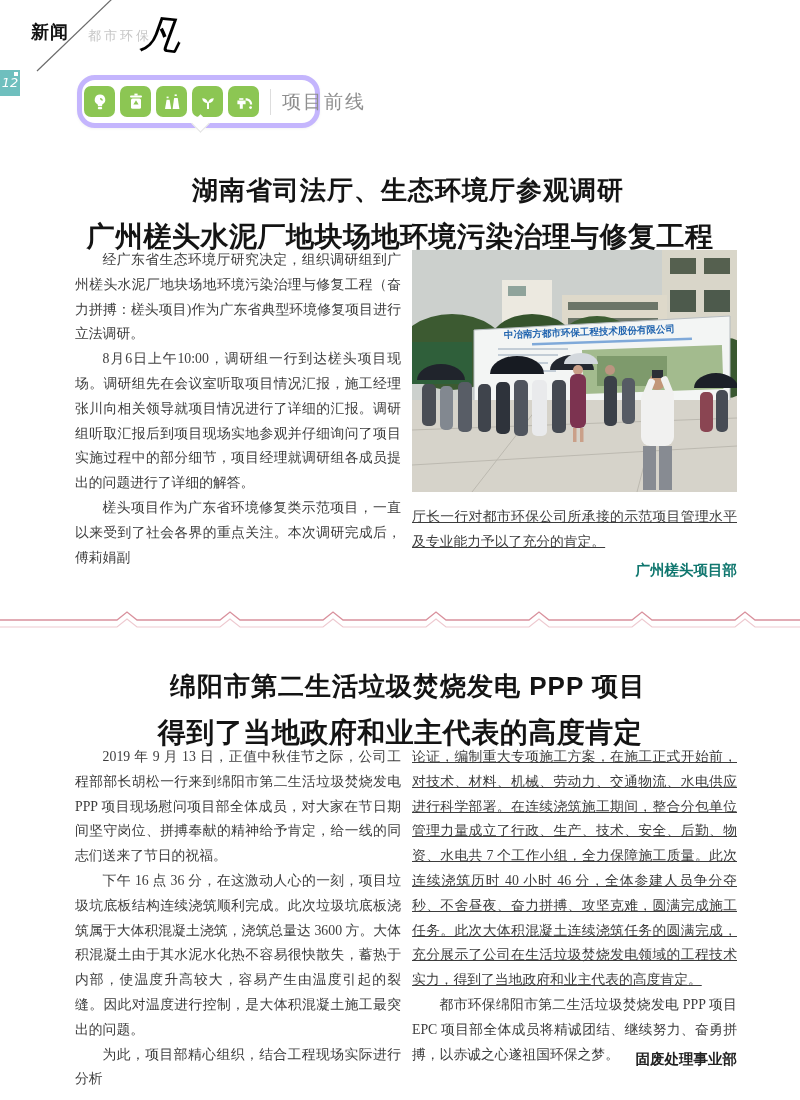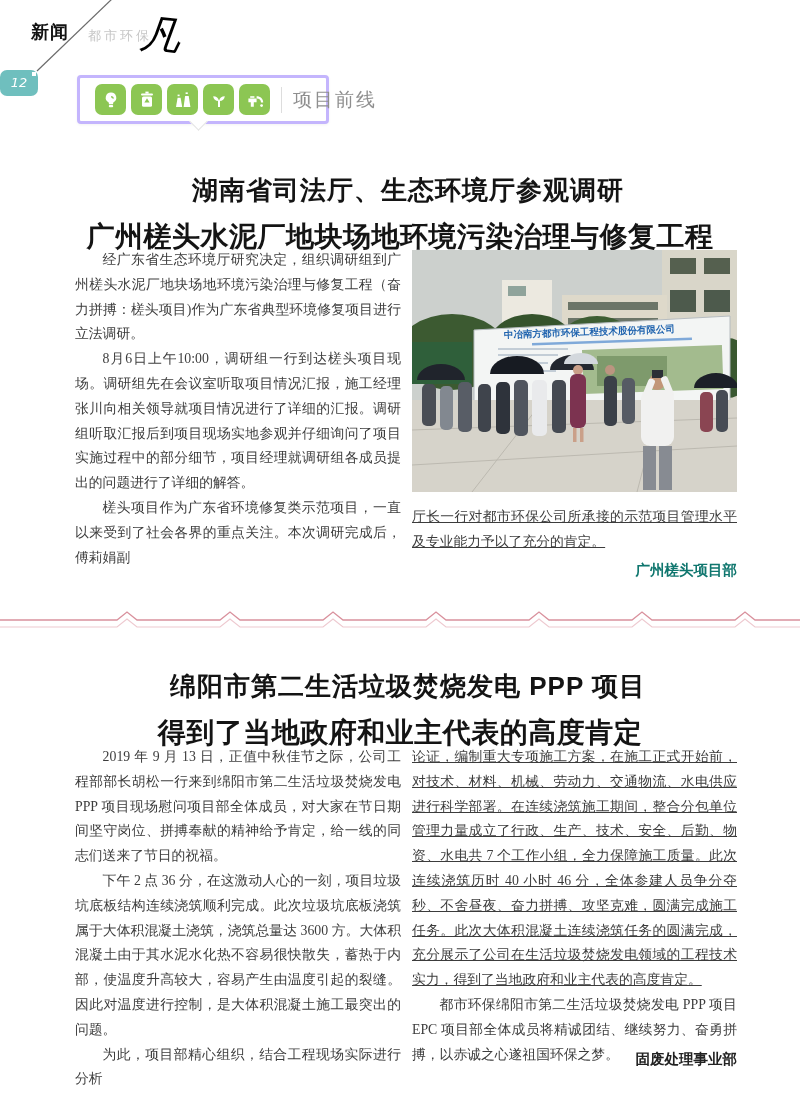--- a/index.html
+++ b/index.html
@@ -6,28 +6,28 @@
   .page{position:relative;width:800px;height:1100px;background:#ffffff;overflow:hidden;
         font-family:"Liberation Serif","DejaVu Serif",serif;color:#3a3a3a;}
 
   
   .section-tab{position:absolute;left:31px;top:20px;font-family:"Liberation Sans",sans-serif;
                font-weight:bold;font-size:18px;color:#121212;letter-spacing:1px;}
   .diag-svg{position:absolute;left:0;top:0;width:220px;height:110px;}
   .brand{position:absolute;left:88px;top:27px;font-size:13px;color:#c6c6c6;letter-spacing:3px;}
   .brand-mark{position:absolute;left:140px;top:8px;font-size:40px;color:#000;
               font-family:"DejaVu Serif",serif;font-style:italic;transform:rotate(6deg);}
-  .pagenum{position:absolute;left:0;top:70px;width:38px;height:26px;background:#6fbfbe;border-radius:7px;}
+  .pagenum{position:absolute;left:0;top:70px;width:20px;height:26px;background:#6fbfbe;}
   .pagenum span{display:block;text-align:center;line-height:26px;color:#fff;font-size:13px;
                 font-style:italic;font-family:"DejaVu Sans",sans-serif;}
   .pagenum .corner{position:absolute;top:2px;right:2px;width:4px;height:4px;background:#fff;}
 
   .bubble{position:absolute;left:77px;top:75px;width:231px;height:43px;background:#fff;
-          border:3px solid #c4b5fd;border-radius:4px;display:flex;align-items:center;
-          padding-left:15px;box-shadow:0 1px 3px rgba(0,0,0,.05);}
+          border:5px solid #c4b5fd;border-radius:18px;display:flex;align-items:center;
+          padding-left:2px;box-shadow:0 1px 3px rgba(0,0,0,.05);}
   .bubble::after{content:'';position:absolute;left:112px;bottom:-7px;width:12px;height:12px;
           background:#fff;border-right:1px solid #e3e3e3;border-bottom:1px solid #e3e3e3;
           transform:rotate(45deg);}
   .ic{width:31px;height:31px;border-radius:7px;background:#8cc653;margin-right:5px;
       display:flex;align-items:center;justify-content:center;flex:none;}
   .ic svg{width:20px;height:20px;}
   .vdiv{width:1px;height:26px;background:#ddd;margin:0 11px 0 6px;flex:none;}
   .bubble-label{font-size:19px;color:#8f8f8f;letter-spacing:2px;white-space:nowrap;}
 
   
@@ -218,21 +218,21 @@
     <path d="M0 10 H117 L127 2 L137 10 H220 L230 2 L240 10 H323 L333 2 L343 10 H426 L436 2 L446 10 H529 L539 2 L549 10 H632 L642 2 L652 10 H735 L745 2 L755 10 H800" fill="none" stroke="#eecad0" stroke-width="1.2" transform="translate(0,7)"></path>
   </svg>
 
   <h1 class="art-title t2">
     <span class="l1">绵阳市第二生活垃圾焚烧发电 PPP 项目</span>
     <span class="l2">得到了当地政府和业主代表的高度肯定</span>
   </h1>
 
   <div class="col c2l">
     <p class="para">2019 年 9 月 13 日，正值中秋佳节之际，公司工程部部长胡松一行来到绵阳市第二生活垃圾焚烧发电 PPP 项目现场慰问项目部全体成员，对大家在节日期间坚守岗位、拼搏奉献的精神给予肯定，给一线的同志们送来了节日的祝福。</p>
-    <p class="para">下午 2 点 36 分，在这激动人心的一刻，项目垃圾坑底板结构连续浇筑顺利完成。此次垃圾坑底板浇筑属于大体积混凝土浇筑，浇筑总量达 3600 方。大体积混凝土由于其水泥水化热不容易很快散失，蓄热于内部，使温度升高较大，容易产生由温度引起的裂缝。因此对温度进行控制，是大体积混凝土施工最突出的问题。</p>
+    <p class="para">下午 16 点 36 分，在这激动人心的一刻，项目垃圾坑底板结构连续浇筑顺利完成。此次垃圾坑底板浇筑属于大体积混凝土浇筑，浇筑总量达 3600 方。大体积混凝土由于其水泥水化热不容易很快散失，蓄热于内部，使温度升高较大，容易产生由温度引起的裂缝。因此对温度进行控制，是大体积混凝土施工最突出的问题。</p>
     <p class="para">为此，项目部精心组织，结合工程现场实际进行分析</p>
   </div>
 
   <div class="col c2r">
     <p class="para noindent">论证，编制重大专项施工方案，在施工正式开始前，对技术、材料、机械、劳动力、交通物流、水电供应进行科学部署。在连续浇筑施工期间，整合分包单位管理力量成立了行政、生产、技术、安全、后勤、物资、水电共 7 个工作小组，全力保障施工质量。此次连续浇筑历时 40 小时 46 分，全体参建人员争分夺秒、不舍昼夜、奋力拼搏、攻坚克难，圆满完成施工任务。此次大体积混凝土连续浇筑任务的圆满完成，充分展示了公司在生活垃圾焚烧发电领域的工程技术实力，得到了当地政府和业主代表的高度肯定。</p>
     <p class="para">都市环保绵阳市第二生活垃圾焚烧发电 PPP 项目 EPC 项目部全体成员将精诚团结、继续努力、奋勇拼搏，以赤诚之心遂祖国环保之梦。</p>
     <span class="byline2">固废处理事业部</span>
   </div>
 
 </div>

